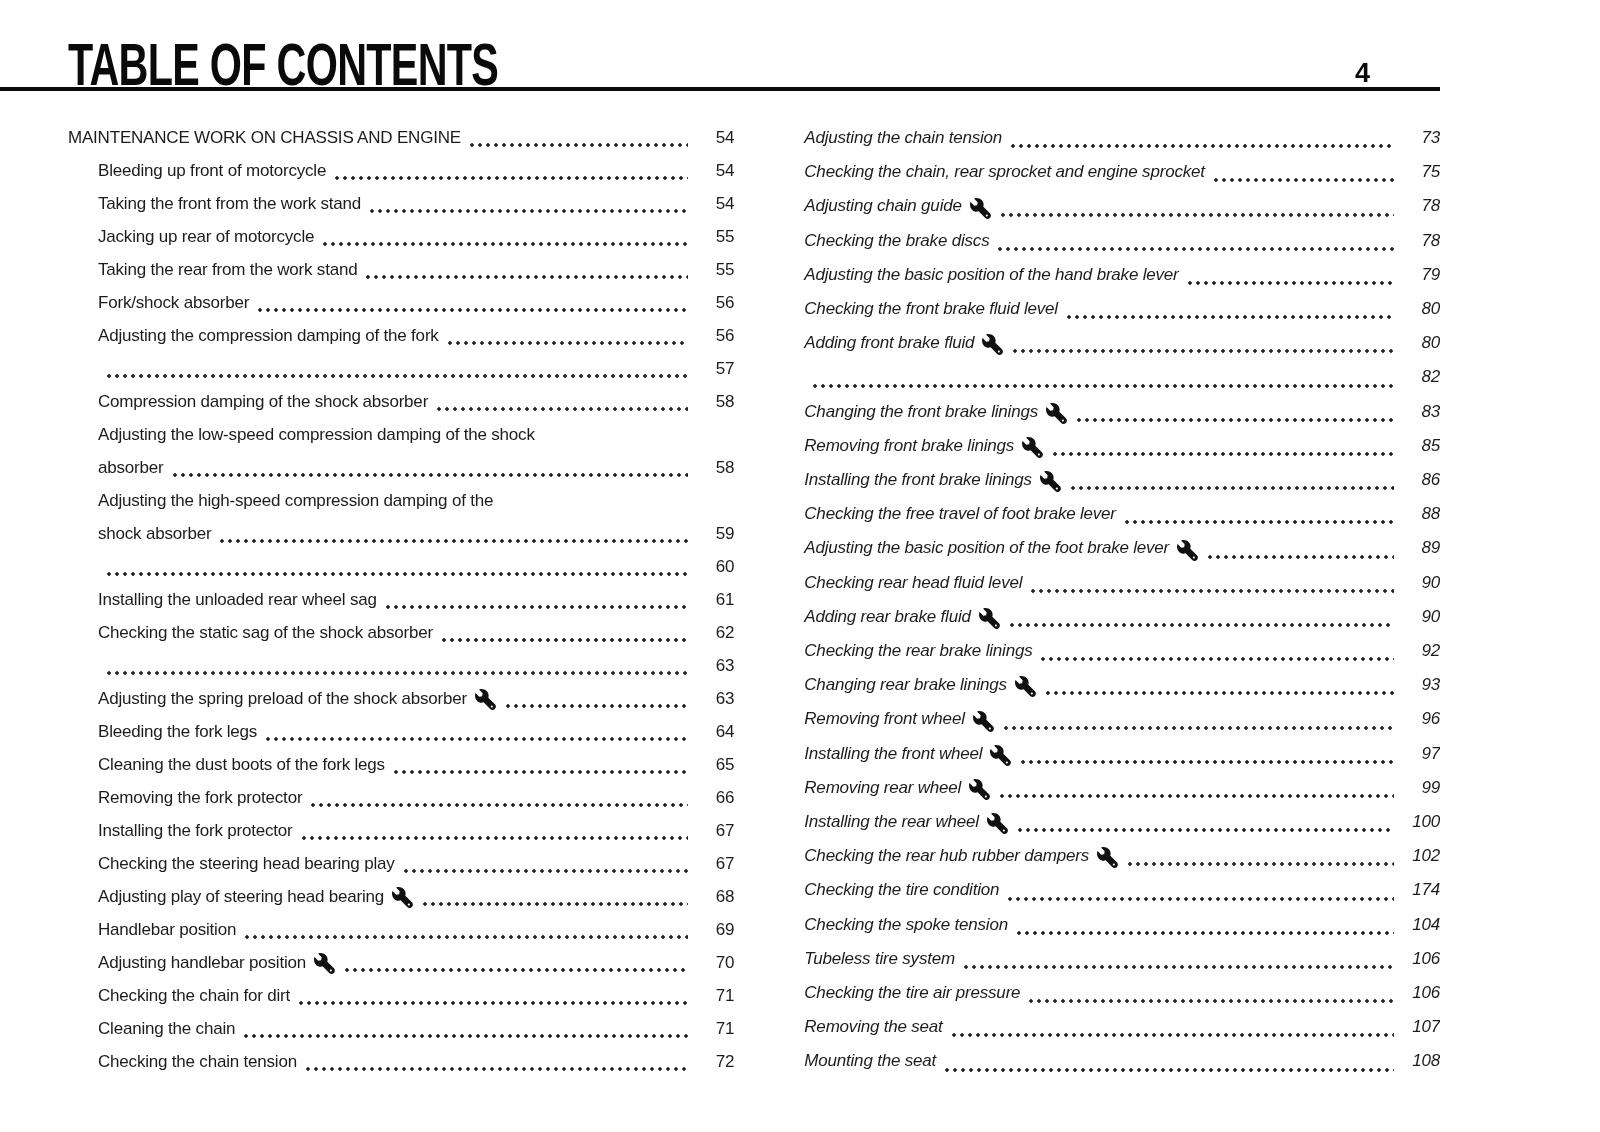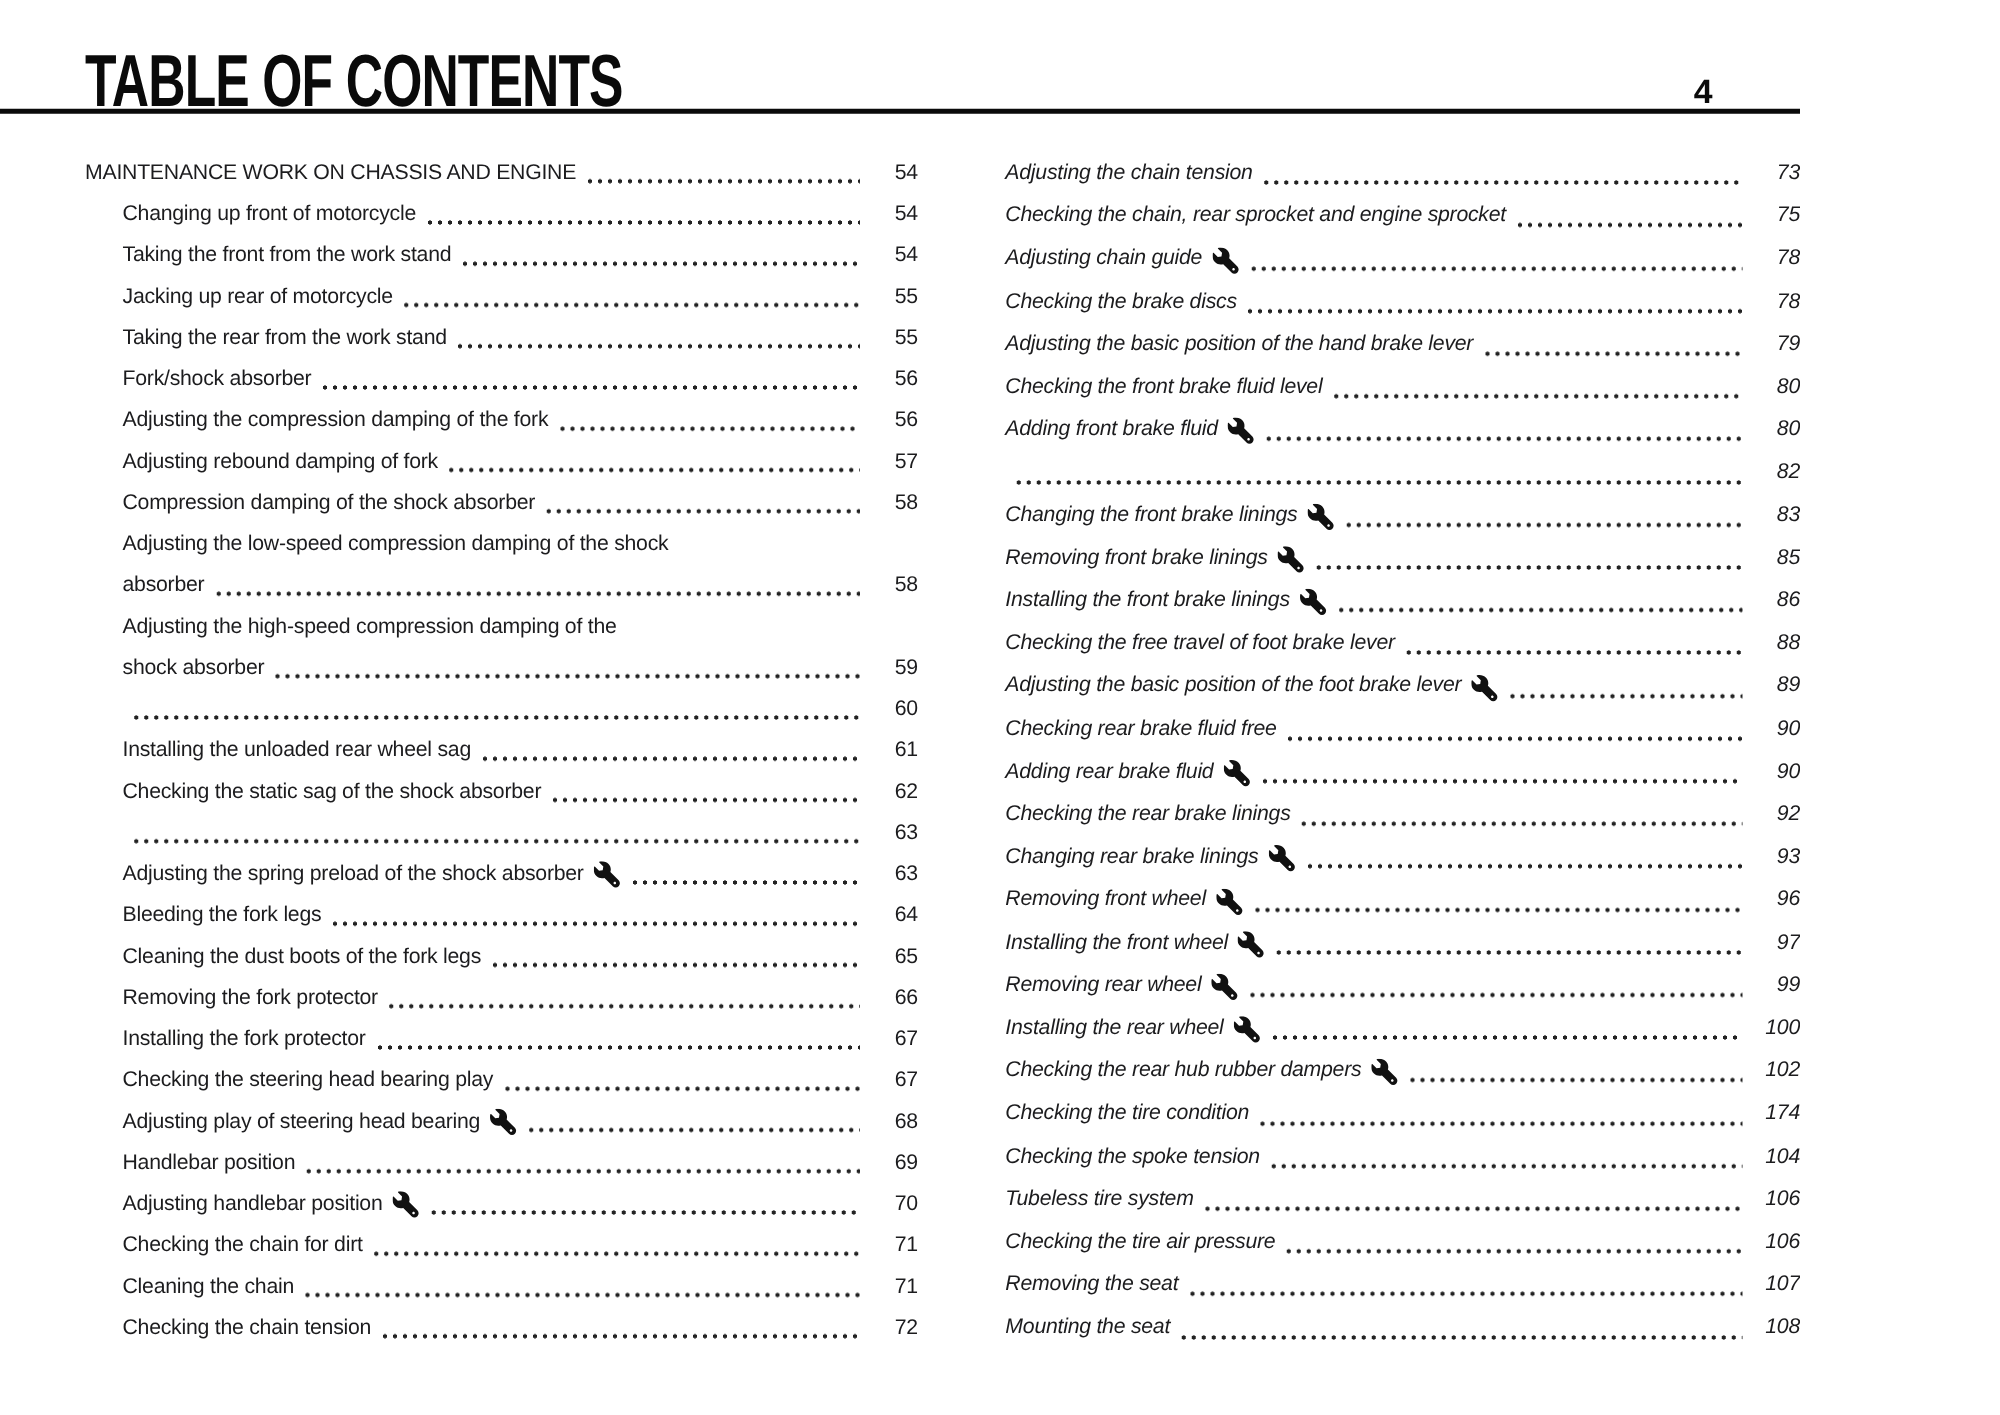--- a/index.html
+++ b/index.html
@@ -59,21 +59,21 @@
             <span class="label">MAINTENANCE WORK ON CHASSIS AND ENGINE</span>
 
             <span class="leader"></span>
             <span class="page-num">54</span>
           </div>
         </div>
 
         <div class="entry indent">
 
           <div class="row">
-            <span class="label">Changing up front of motorcycle</span>
+            <span class="label">Bleeding up front of motorcycle</span>
 
             <span class="leader"></span>
             <span class="page-num">54</span>
           </div>
         </div>
 
         <div class="entry indent">
 
           <div class="row">
             <span class="label">Taking the front from the work stand</span>
@@ -119,21 +119,20 @@
             <span class="label">Adjusting the compression damping of the fork</span>
 
             <span class="leader"></span>
             <span class="page-num">56</span>
           </div>
         </div>
 
         <div class="entry indent">
 
           <div class="row">
-            <span class="label">Adjusting rebound damping of fork</span>
 
             <span class="leader"></span>
             <span class="page-num">57</span>
           </div>
         </div>
 
         <div class="entry indent">
 
           <div class="row">
             <span class="label">Compression damping of the shock absorber</span>
@@ -503,21 +502,21 @@
               </svg>
             </span>
             <span class="leader"></span>
             <span class="page-num">89</span>
           </div>
         </div>
 
         <div class="entry">
 
           <div class="row">
-            <span class="label">Checking rear brake fluid free</span>
+            <span class="label">Checking rear head fluid level</span>
 
             <span class="leader"></span>
             <span class="page-num">90</span>
           </div>
         </div>
 
         <div class="entry">
 
           <div class="row">
             <span class="label">Adding rear brake fluid</span>

